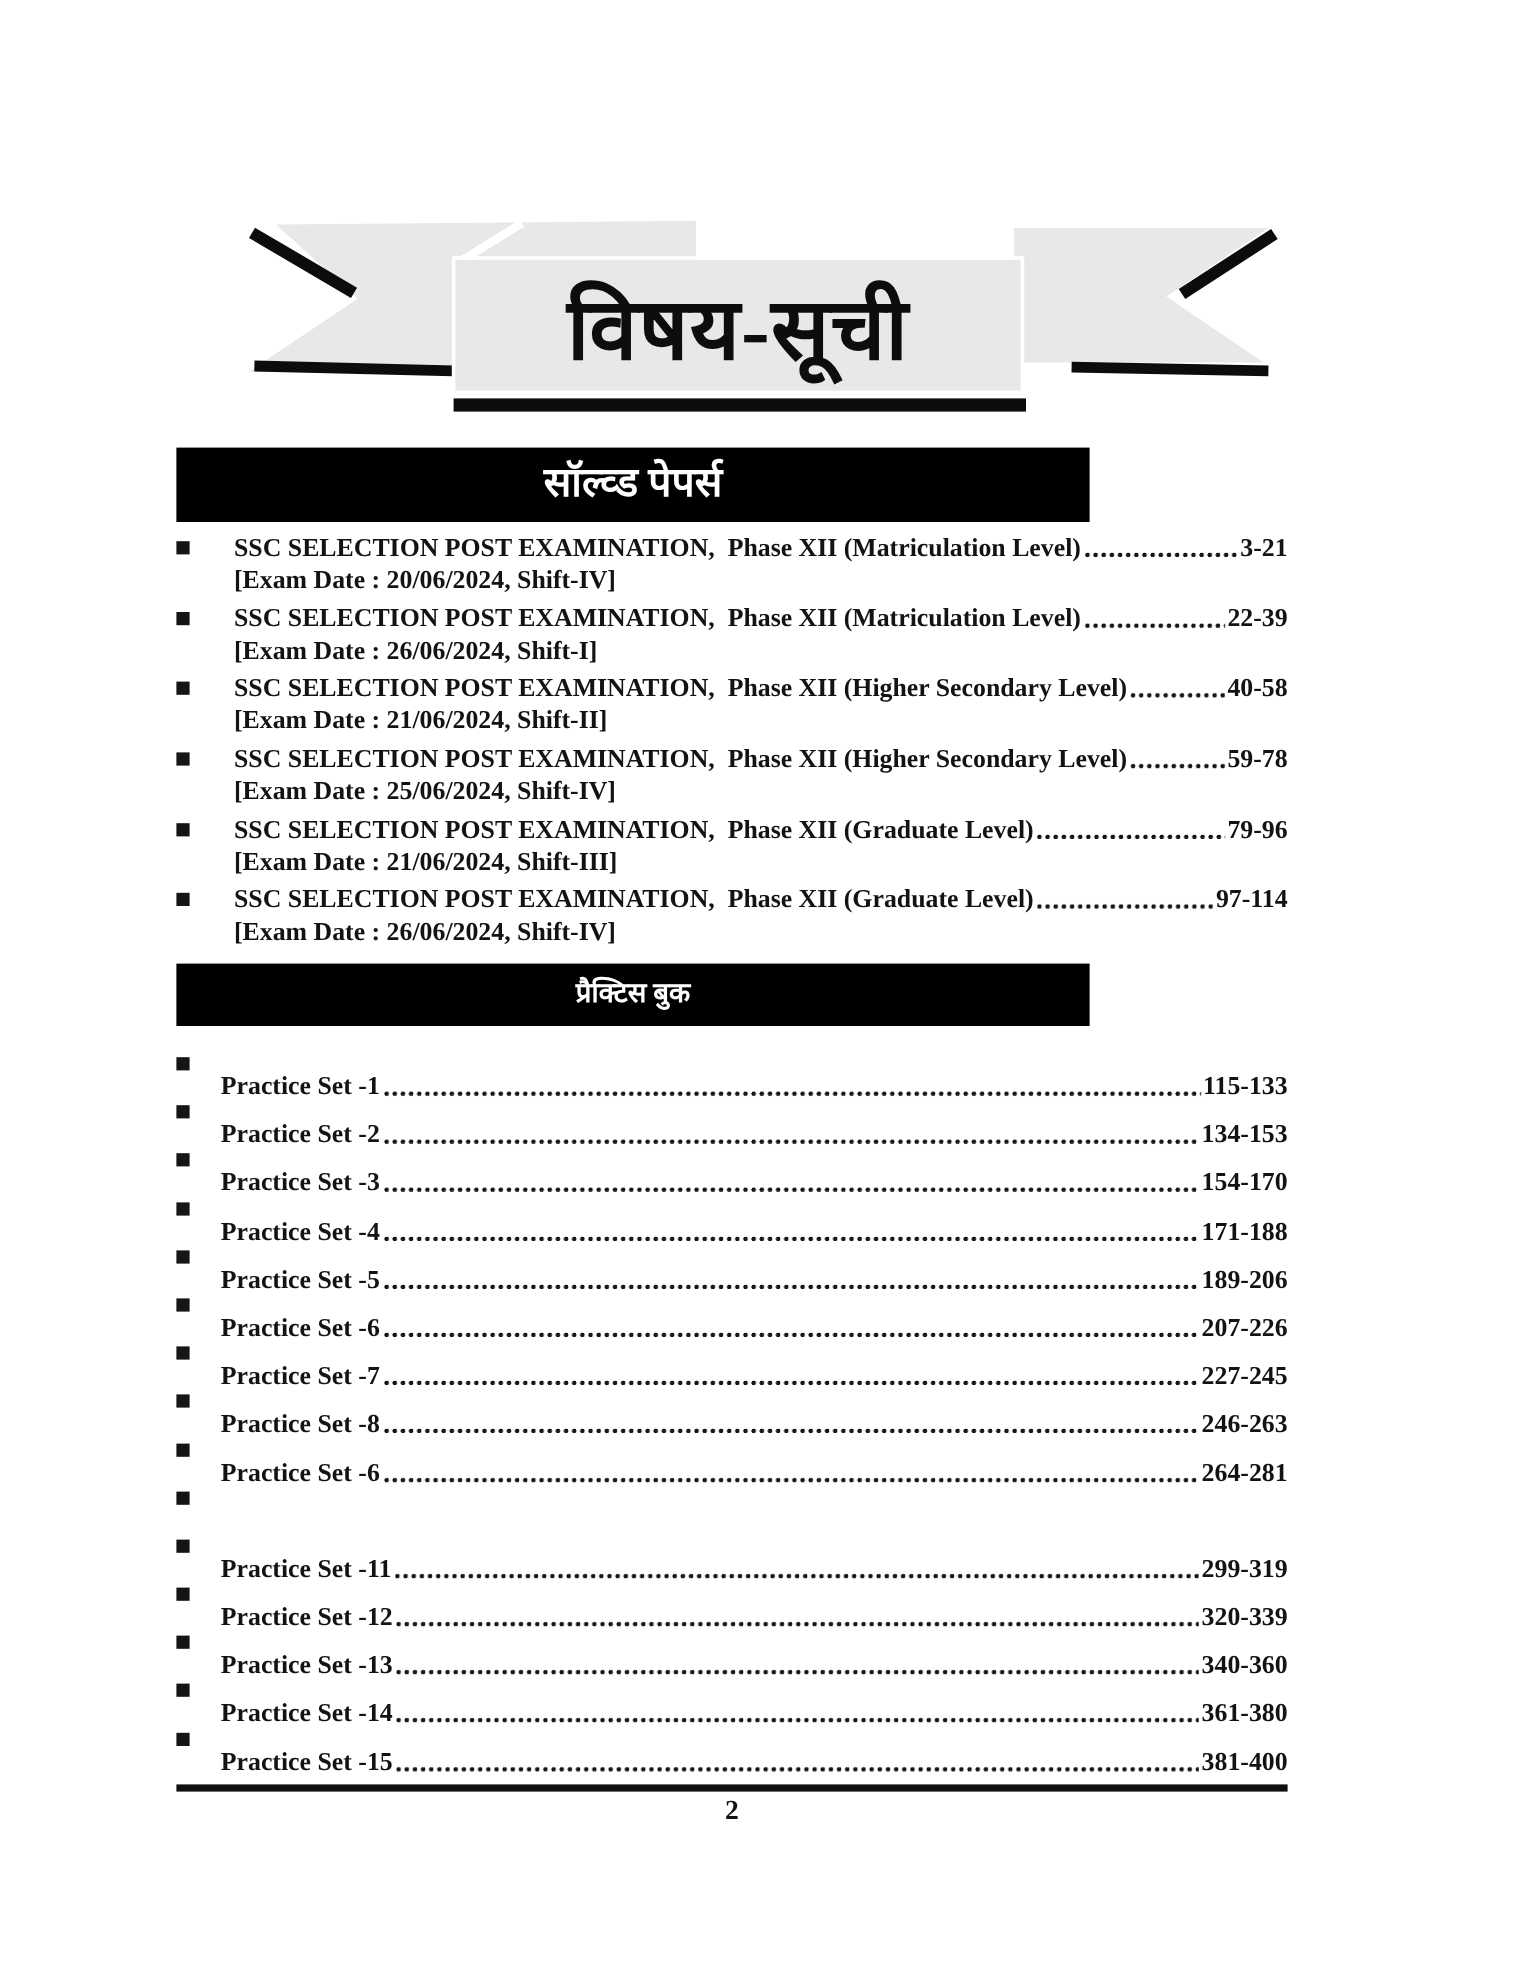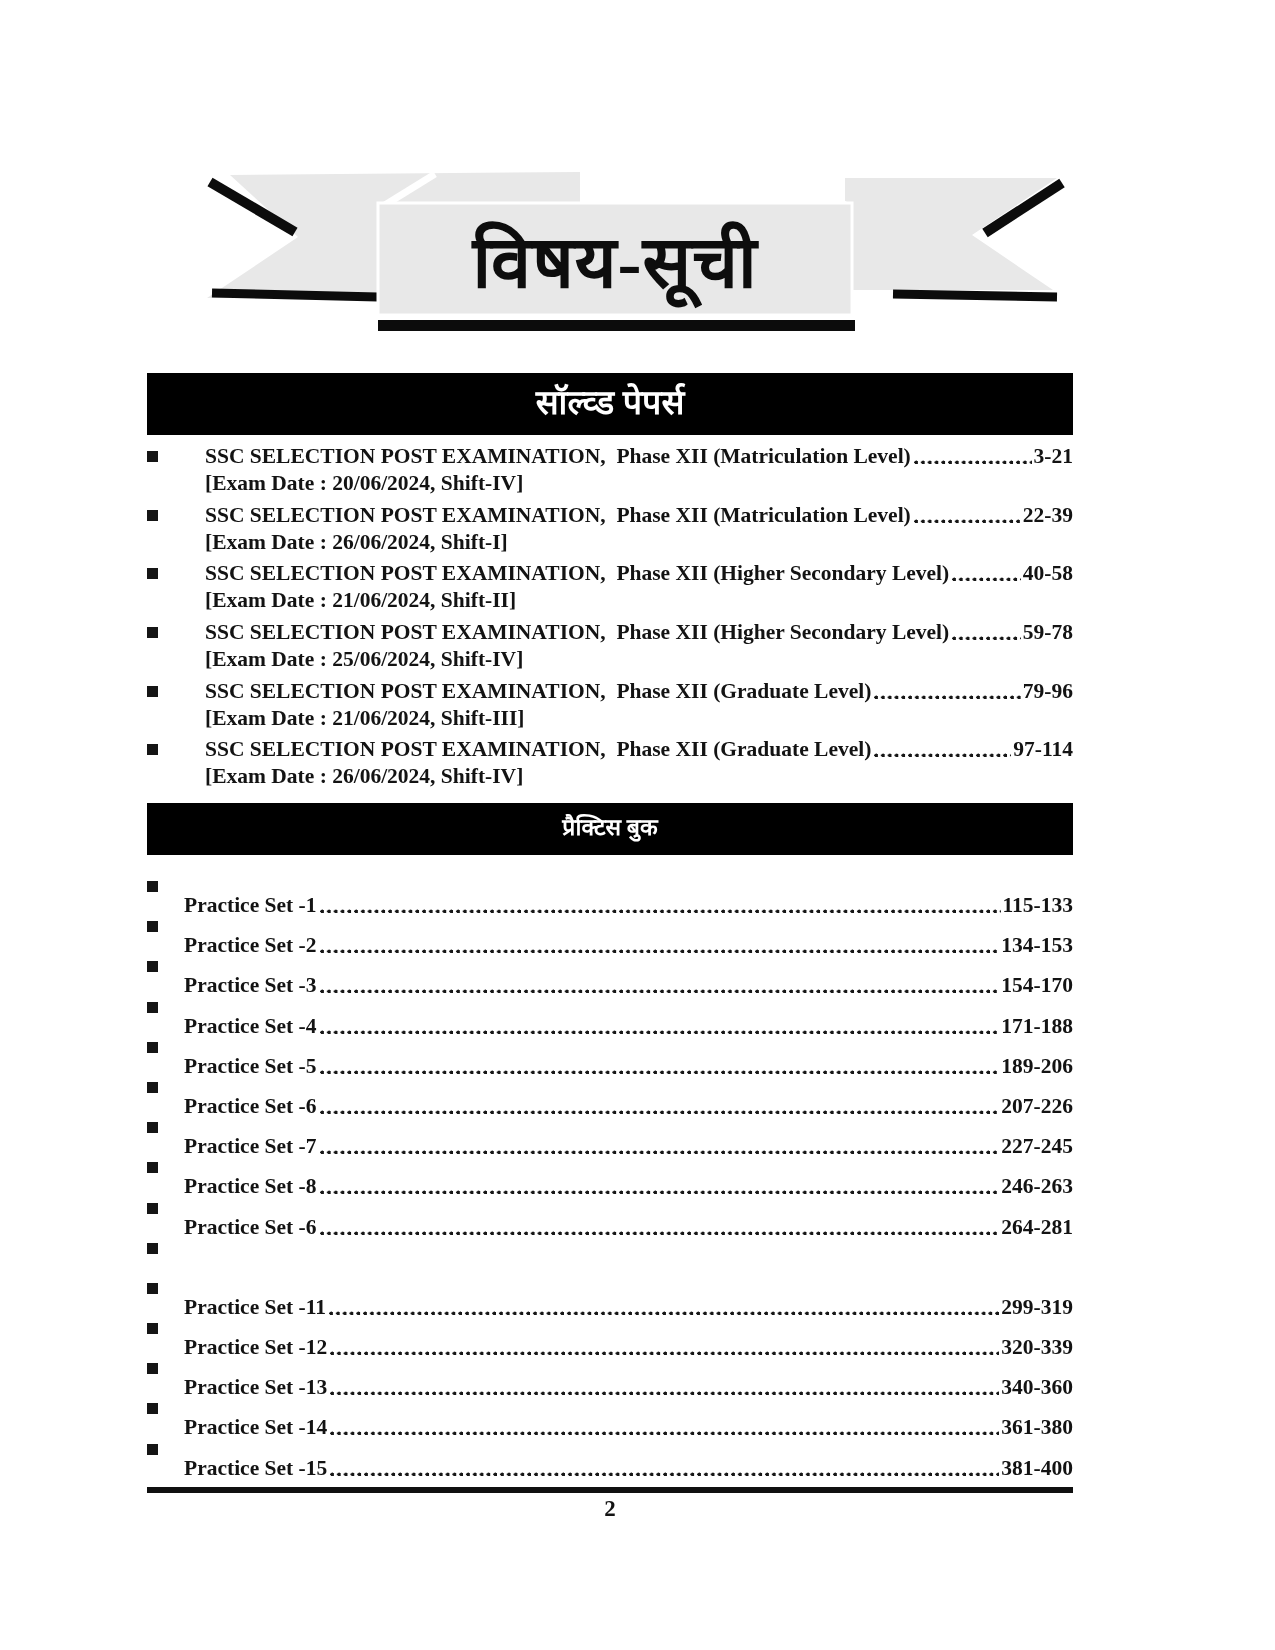--- a/index.html
+++ b/index.html
@@ -1,38 +1,38 @@
 <!DOCTYPE html>
 <html><head>
 <meta charset="utf-8">
 <style>
   html,body{margin:0;padding:0;background:#ffffff;}
   #page{position:relative;width:1275px;height:1650px;background:#ffffff;overflow:hidden;
         font-family:"Liberation Serif", serif;color:#141414;}
 
   
-  #banner{position:absolute;left:195px;top:160px;width:880px;height:175px;}
+  #banner{position:absolute;left:195px;top:172px;width:880px;height:175px;}
   #banner svg{position:absolute;left:0;top:0;}
   #banner .title{position:absolute;left:183px;top:43px;width:474px;height:112px;
                  display:flex;align-items:center;justify-content:center;
                  font-size:72px;font-weight:bold;color:#0d0d0d;letter-spacing:1px;}
 
   
-  .band{position:absolute;left:147px;width:926px;background:#000000;color:#ffffff;
+  .band{position:absolute;left:147px;width:761px;background:#000000;color:#ffffff;
         text-align:center;font-weight:bold;}
   #band-solved{top:373px;height:62px;font-size:34px;line-height:60px;}
   #band-practice{top:803px;height:52px;font-size:23px;line-height:50px;}
 
   
   #solved-list{position:absolute;top:437px;left:147px;width:926px;}
   #practice-list{position:absolute;top:866px;left:147px;width:926px;}
 
   .bullet{width:11px;height:11px;background:#151515;flex:none;}
 
-  .s-item{display:flex;height:58.7px;box-sizing:border-box;padding-top:6px;gap:10px;}
+  .s-item{display:flex;height:58.7px;box-sizing:border-box;padding-top:6px;}
   .s-item .bullet{margin-top:8px;}
   .s-item .body{margin-left:37px;flex:1;min-width:0;}
 
   .l1{display:flex;font-weight:bold;font-size:21.5px;line-height:26px;color:#131313;}
   .t{white-space:nowrap;}
   .pg{white-space:nowrap;}
   .leader{flex:1;align-self:flex-end;height:5px;margin:0 2px 4px 3px;
           background-image:radial-gradient(circle at 2.2px 2.4px, #161616 1.7px, transparent 2.1px);
           background-size:6.8px 5px;background-repeat:repeat-x;}
   .l2{font-weight:bold;font-size:21.5px;line-height:27px;margin-top:1px;color:#131313;}

